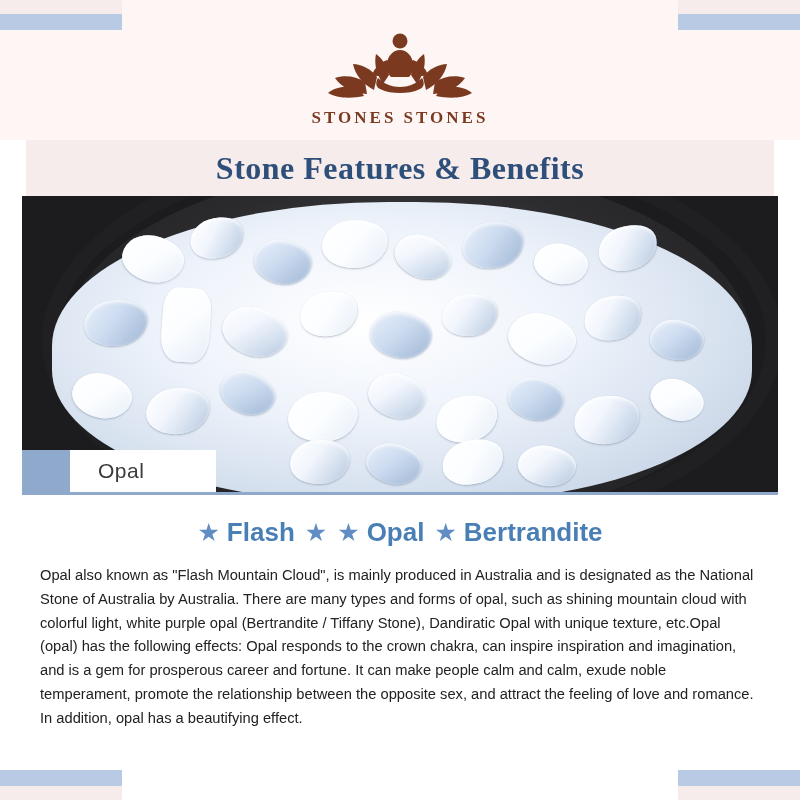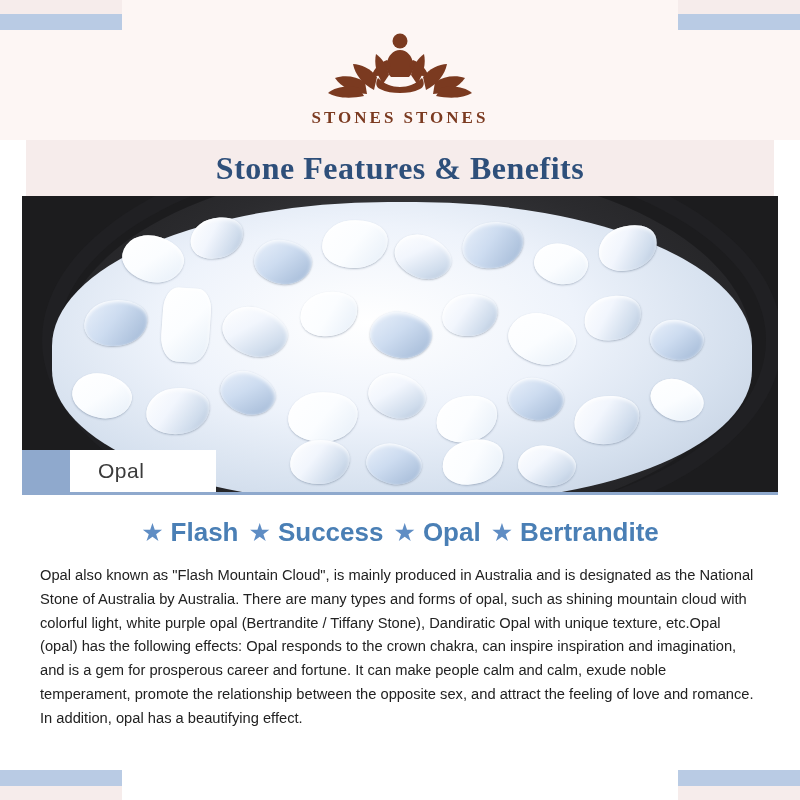--- a/index.html
+++ b/index.html
@@ -321,21 +321,20 @@
   </div>
 
   <div class="body-panel">
     <div class="keywords">
       <div class="kw">
         <span class="star">★</span>
         <span class="kw-label">Flash</span>
       </div>
       <div class="kw">
         <span class="star">★</span>
-        <span class="kw-label">Success</span>
       </div>
       <div class="kw">
         <span class="star">★</span>
         <span class="kw-label">Opal</span>
       </div>
       <div class="kw">
         <span class="star">★</span>
         <span class="kw-label">Bertrandite</span>
       </div>
     </div>

